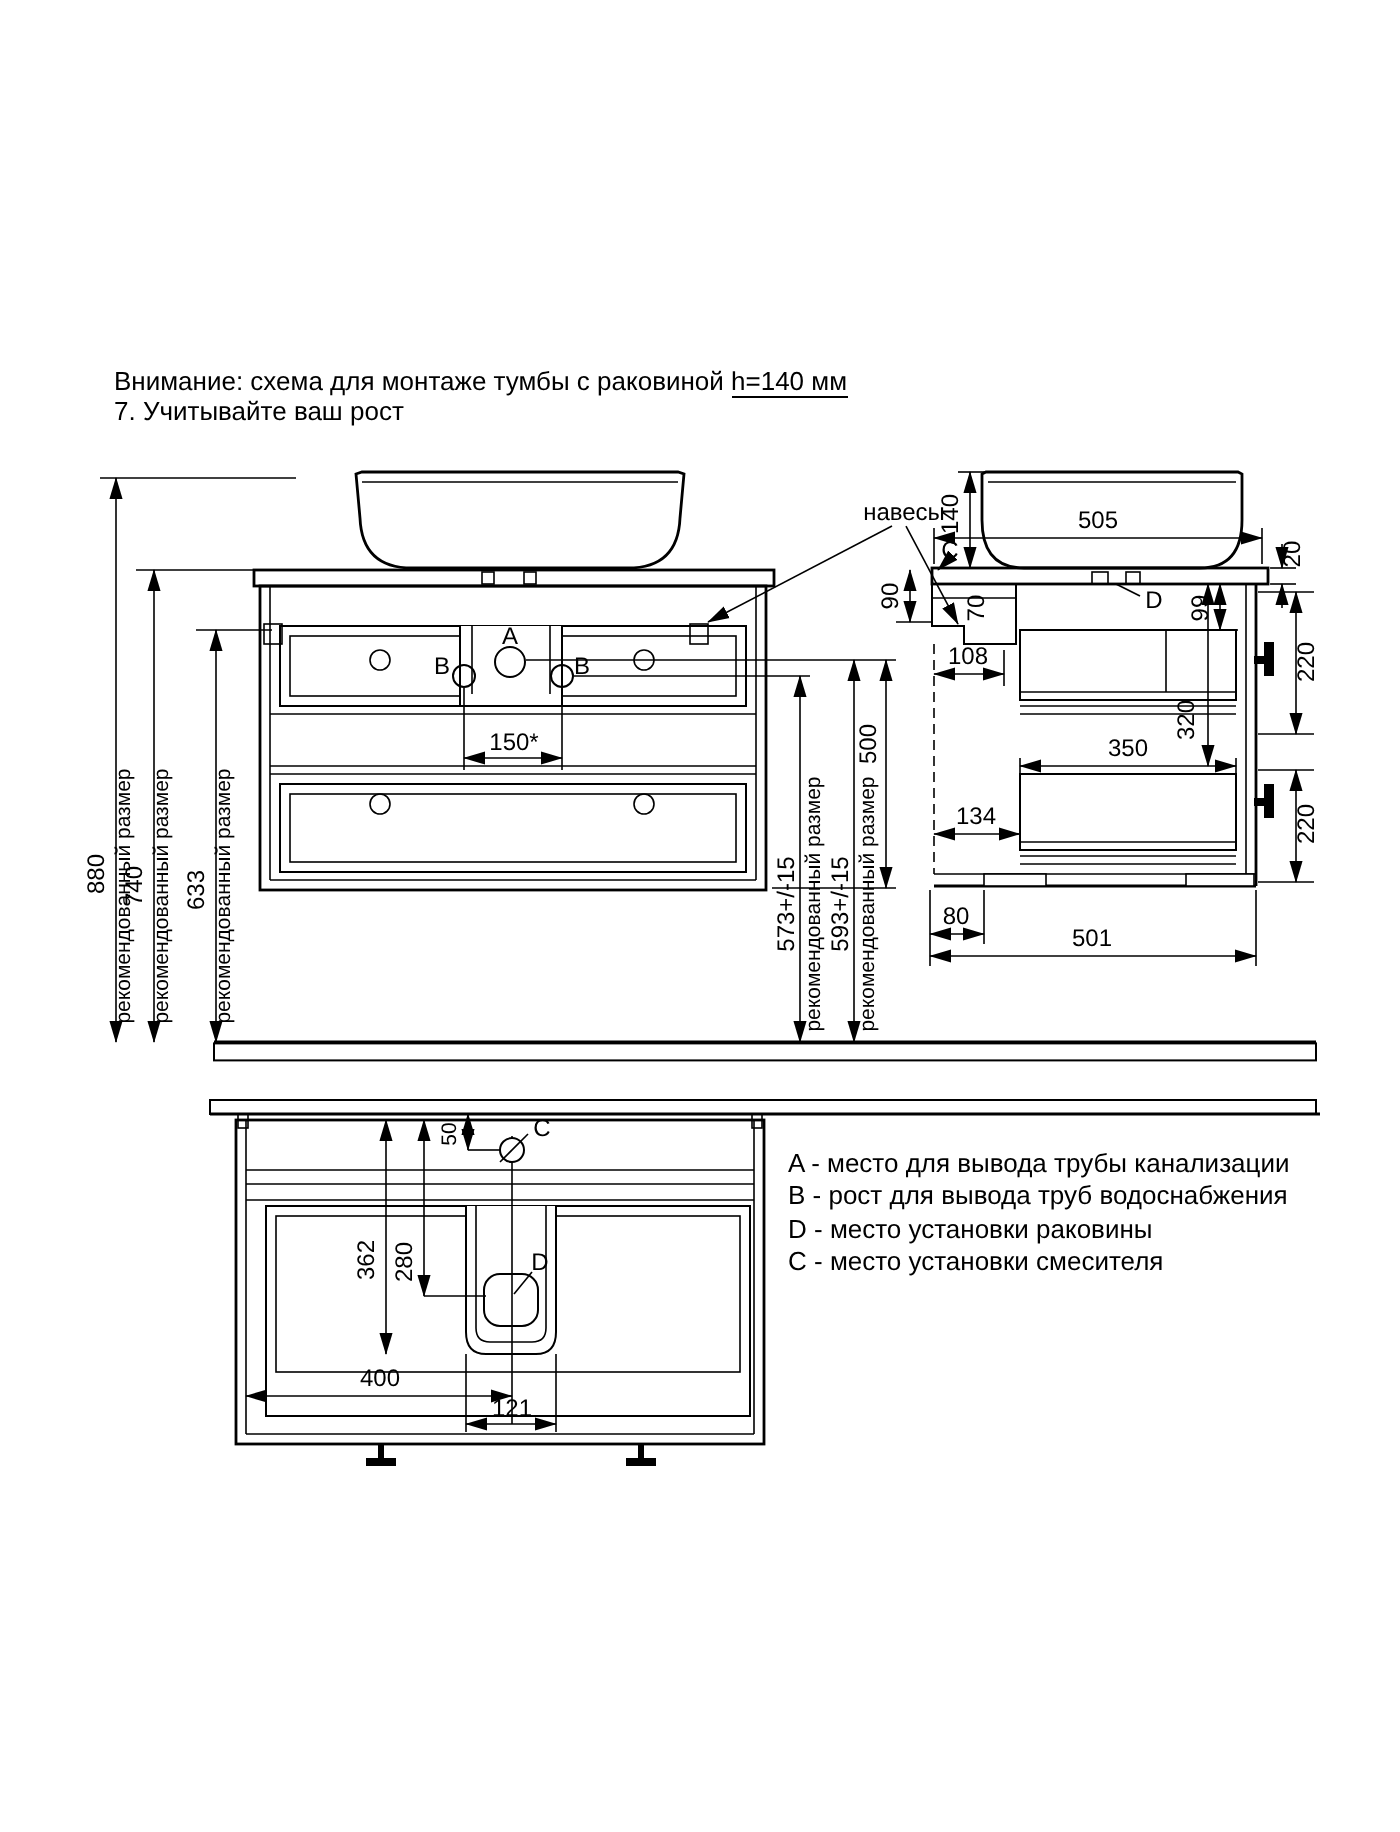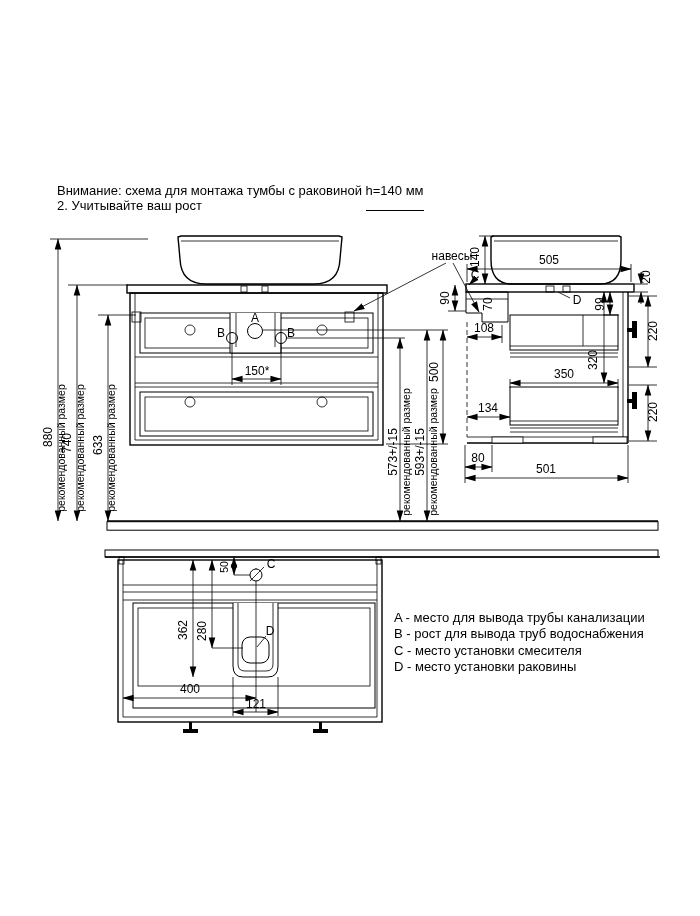--- a/index.html
+++ b/index.html
@@ -1,38 +1,38 @@
 <!DOCTYPE html>
 <html><head>
 <meta charset="utf-8">
 <style>
   html,body{margin:0;padding:0;background:#fff;}
   .stage{position:relative;width:700px;height:916px;background:#ffffff;
          font-family:"Liberation Sans",sans-serif;color:#000;overflow:hidden;}
   .hdr{position:absolute;left:57px;top:183px;font-size:13px;line-height:15.4px;white-space:nowrap;}
-  .hdr .u{border-bottom:1.4px solid #000;padding-bottom:12px;}
-  .legend{position:absolute;left:394px;top:574px;font-size:13px;line-height:16.3px;white-space:nowrap;margin-top:36px;}
+  .hdr .u{border-bottom:1.4px solid #000;padding-bottom:0px;}
+  .legend{position:absolute;left:394px;top:574px;font-size:13px;line-height:16.3px;white-space:nowrap;}
   svg{position:absolute;left:0;top:0;}
   svg line,svg path,svg rect,svg circle{stroke:#000;fill:none;}
   .w08{stroke-width:0.8;} .w10{stroke-width:1;} .w13{stroke-width:1.4;}
   .dsh{stroke-dasharray:5 3;}
   .fw{fill:#fff;}
   .fb{fill:#000;stroke:none;}
   text{font-family:"Liberation Sans",sans-serif;font-size:12px;fill:#000;stroke:none;}
   .ts{font-size:10.5px;}
   .anc{text-anchor:middle;}
 </style>
 </head>
 <body>
 
 <div class="stage">
 
   <div class="hdr">
-    <div><span>Внимание: схема для монтажа тумбы с раковиной </span><span class="u">h=140 мм</span></div>
-    <div>2. Учитывайте ваш рост</div>
+    <div><span>Внимание: схема для монтаже тумбы с раковиной </span><span class="u">h=140 мм</span></div>
+    <div>7. Учитывайте ваш рост</div>
   </div>
 
   <svg width="700" height="916" viewBox="0 0 700 916">
     <defs>
       <marker id="arr" viewBox="0 0 10 8" refX="9.6" refY="4" markerWidth="11" markerHeight="8.8" orient="auto-start-reverse" markerUnits="userSpaceOnUse">
         <path d="M10,4 L0,1 L0,7 Z" style="fill:#000;stroke:none;"></path>
       </marker>
       <pattern id="hfloor" width="7" height="9" patternUnits="userSpaceOnUse">
         <line x1="0" y1="9" x2="7" y2="0" stroke="#000" stroke-width="0.9"></line>
       </pattern>
@@ -330,17 +330,17 @@
       <g>
         <rect class="fb" x="319" y="722" width="3" height="8"></rect>
         <rect class="fb" x="313" y="729" width="15" height="4"></rect>
       </g>
     </g>
   </svg>
 
   <div class="legend">
     <div>A - место для вывода трубы канализации</div>
     <div>B - рост для вывода труб водоснабжения</div>
+    <div>D - место установки раковины</div>
     <div>C - место установки смесителя</div>
-    <div>D - место установки раковины</div>
   </div>
 
 </div>
 
 </body></html>

